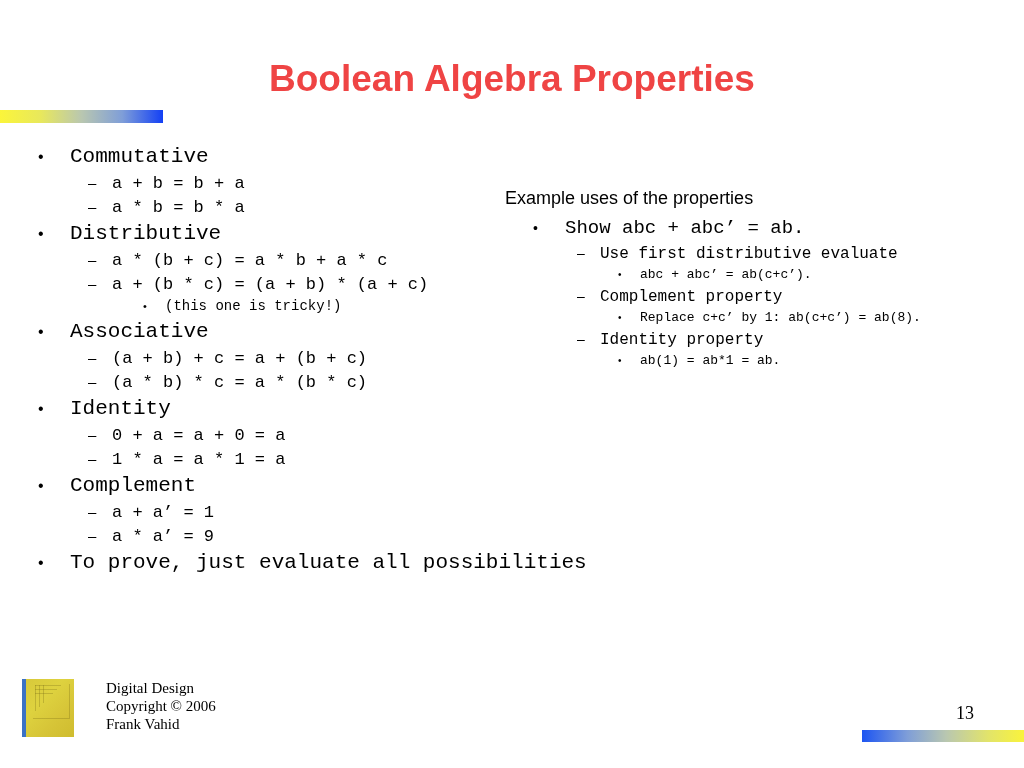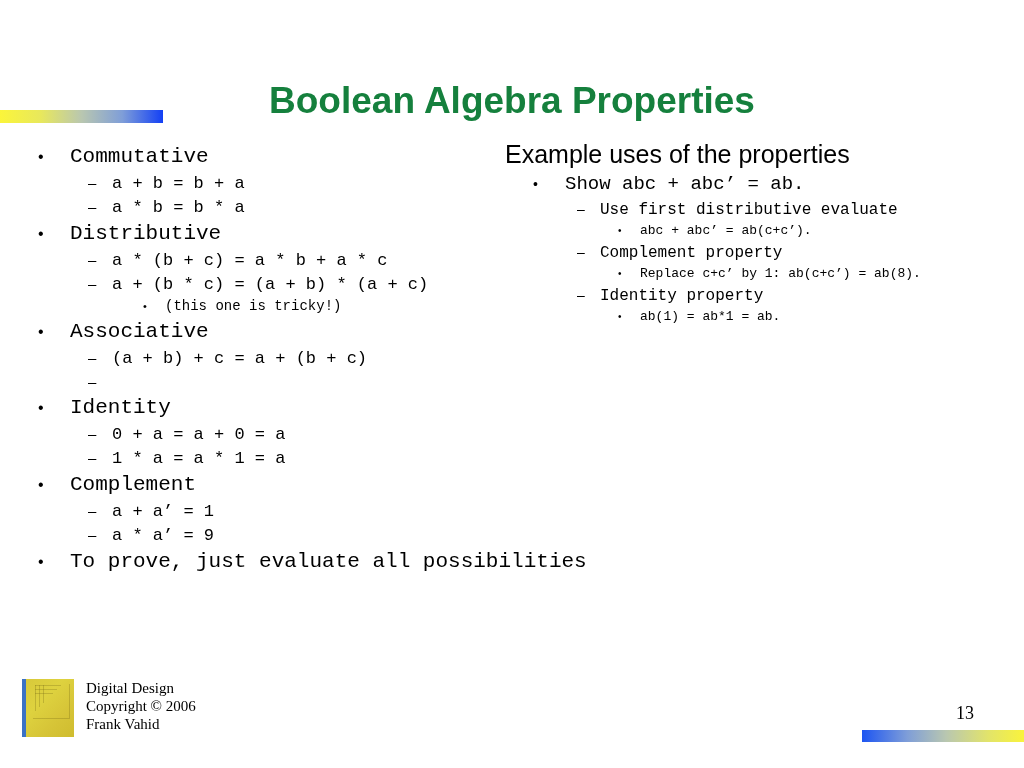--- a/index.html
+++ b/index.html
@@ -37,46 +37,46 @@
 
   
   .slide-title {
     position: absolute;
     left: 0;
     top: 58px;
     width: 1024px;
     text-align: center;
     font-size: 37px;
     font-weight: bold;
-    color: #15803d;
+    color: #ef4444;
     letter-spacing: 0px;
     white-space: nowrap;
-    margin-top: 22px;
   }
 
   
   .col-left {
     position: absolute;
     left: 28px;
     top: 142px;
     width: 470px;
   }
   .col-right {
     position: absolute;
     left: 500px;
     top: 138px;
     width: 512px;
   }
 
   .right-heading {
-    font-size: 25px;
+    font-size: 18px;
     line-height: 33px;
     color: #000000;
     padding-left: 5px;
     white-space: nowrap;
+    margin-top: 44px;
   }
 
   
   .row {
     display: flex;
     align-items: baseline;
   }
   .bullet {
     flex: 0 0 auto;
     text-align: left;
@@ -103,20 +103,21 @@
   .col-right .lvl3 { font-size: 13px; line-height: 20px; padding-left: 118px; }
   .col-right .lvl3 .bullet { width: 22px; font-size: 10px; }
 
   
   .footer {
     position: absolute;
     left: 22px;
     top: 679px;
     display: flex;
     align-items: flex-start;
+    gap: 20px;
   }
   .logo {
     width: 52px;
     height: 58px;
     position: relative;
     border-left: 4px solid #3b72c4;
     box-sizing: border-box;
     background: linear-gradient(135deg, #d8c93a 0%, #ded23f 35%, #d6c437 70%, #cfbc2f 100%);
     overflow: hidden;
   }
@@ -195,20 +196,21 @@
     <div class="row lvl1">
       <span class="bullet">•</span>
       <span class="txt">Associative</span>
     </div>
     <div class="row lvl2">
       <span class="bullet">–</span>
       <span class="txt">(a + b) + c = a + (b + c)</span>
     </div>
     <div class="row lvl2">
       <span class="bullet">–</span>
+      <span class="txt">(a * b) * c = a * (b * c)</span>
     </div>
     <div class="row lvl1">
       <span class="bullet">•</span>
       <span class="txt">Identity</span>
     </div>
     <div class="row lvl2">
       <span class="bullet">–</span>
       <span class="txt">0 + a = a + 0 = a</span>
     </div>
     <div class="row lvl2">

